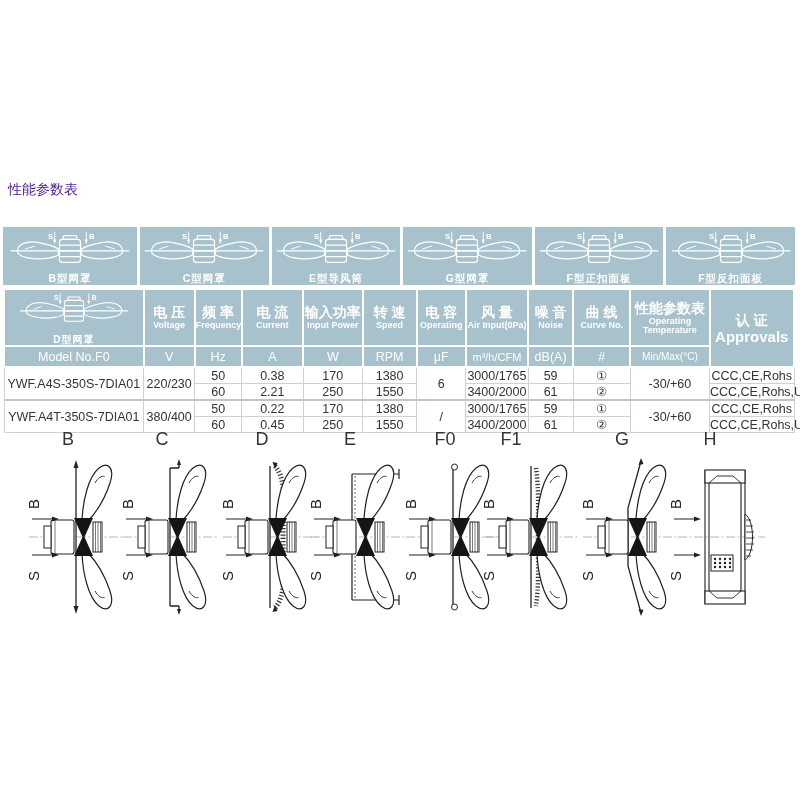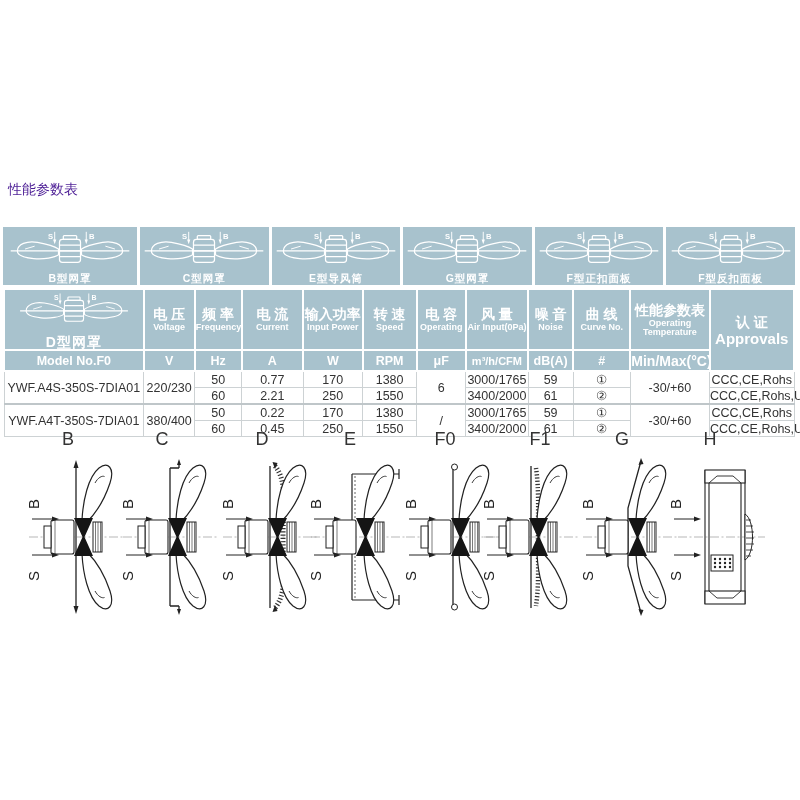--- a/index.html
+++ b/index.html
@@ -15,21 +15,21 @@
   .fcap{color:#fff;font-size:10.5px;font-weight:bold;letter-spacing:1px;line-height:1;margin-top:1px;}
 
   
   table.spec{position:absolute;left:3px;top:288px;width:792px;border-collapse:collapse;
              table-layout:fixed;}
   table.spec td{text-align:center;vertical-align:middle;padding:0;}
   td.hcell,td.imghead,td.ucell{background:#a8c2cd;border:2px solid #fff;color:#fff;}
   td.hcell{height:53px;}
   .zh{font-size:14px;font-weight:bold;line-height:1.15;}
   .en{font-size:9px;font-weight:bold;line-height:1.05;margin-top:1px;}
-  td.ucell{height:19px;font-weight:bold;font-size:12.5px;}
+  td.ucell{height:19px;font-weight:normal;font-size:12.5px;}
   td.dcell{border:1px solid #cdd2d4;background:#fff;font-size:12.5px;color:#333;height:15px;}
   tr.group-sep td{border-top:2px solid #bfc6c9;}
   .appr-s{font-size:10.5px;}
   .modelcell{font-size:12.5px;color:#222;}
 
   
   .dletter{position:absolute;top:429px;transform:translateX(-50%);font-size:18px;color:#333;}
   .diag{position:absolute;top:455px;width:100px;height:164px;}
   .diag svg{width:100%;height:100%;}
   .dim{font-size:15px;fill:#222;text-anchor:middle;font-family:"Liberation Sans",sans-serif;}
@@ -154,21 +154,21 @@
         <col style="width:81px">
     </colgroup>
     <tbody>
     <tr>
       <td class="imghead">
         <svg width="126" height="40" viewBox="0 0 130 46">
           <use href="#fan-top"></use>
           <text class="topdim" x="42" y="11">S</text>
           <text class="topdim" x="85" y="11">B</text>
         </svg>
-        <div class="fcap" style="font-size:14px">D型网罩</div>
+        <div class="fcap" style="font-size:10px">D型网罩</div>
       </td>
       <td class="hcell">
             <div class="zh">电 压</div>
             <div class="en">Voltage</div>
           </td>
       <td class="hcell">
             <div class="zh">频 率</div>
             <div class="en">Frequency</div>
           </td>
       <td class="hcell">
@@ -212,28 +212,28 @@
       <td class="ucell">Model No.F0</td>
       <td class="ucell">V</td>
       <td class="ucell">Hz</td>
       <td class="ucell">A</td>
       <td class="ucell">W</td>
       <td class="ucell">RPM</td>
       <td class="ucell">μF</td>
       <td class="ucell" style="font-size:11px">m³/h/CFM</td>
       <td class="ucell">dB(A)</td>
       <td class="ucell">#</td>
-      <td class="ucell" style="font-size:14px">Min/Max(°C)</td>
+      <td class="ucell" style="font-size:10px">Min/Max(°C)</td>
     </tr>
 
     <tr>
       <td class="dcell modelcell" rowspan="2">YWF.A4S-350S-7DIA01</td>
       <td class="dcell" rowspan="2">220/230</td>
       <td class="dcell">50</td>
-      <td class="dcell">0.77</td>
+      <td class="dcell">0.38</td>
       <td class="dcell">170</td>
       <td class="dcell">1380</td>
       <td class="dcell" rowspan="2">6</td>
       <td class="dcell">3000/1765</td>
       <td class="dcell">59</td>
       <td class="dcell">①</td>
       <td class="dcell" rowspan="2">-30/+60</td>
       <td class="dcell">CCC,CE,Rohs</td>
     </tr>
     <tr>
@@ -272,21 +272,21 @@
       <td class="dcell appr-s">CCC,CE,Rohs,UL</td>
     </tr>
     </tbody>
   </table>
 
   <span class="dletter" style="left:68px">B</span>
   <span class="dletter" style="left:162px">C</span>
   <span class="dletter" style="left:262px">D</span>
   <span class="dletter" style="left:350px">E</span>
   <span class="dletter" style="left:445px">F0</span>
-  <span class="dletter" style="left:540px">F1</span>
+  <span class="dletter" style="left:511px">F1</span>
   <span class="dletter" style="left:622px">G</span>
   <span class="dletter" style="left:710px">H</span>
 
   <div class="diag" style="left:26px">
     <svg viewBox="0 0 100 162">
       <path d="M50,8 V154" stroke="#222" stroke-width="1.3"></path>
       <path d="M47.5,12 L50,4 L52.5,12 Z" fill="#222"></path>
       <path d="M47.5,150 L50,158 L52.5,150 Z" fill="#222"></path>
       <use href="#side-core"></use>
         <use href="#dim-arrows"></use>

